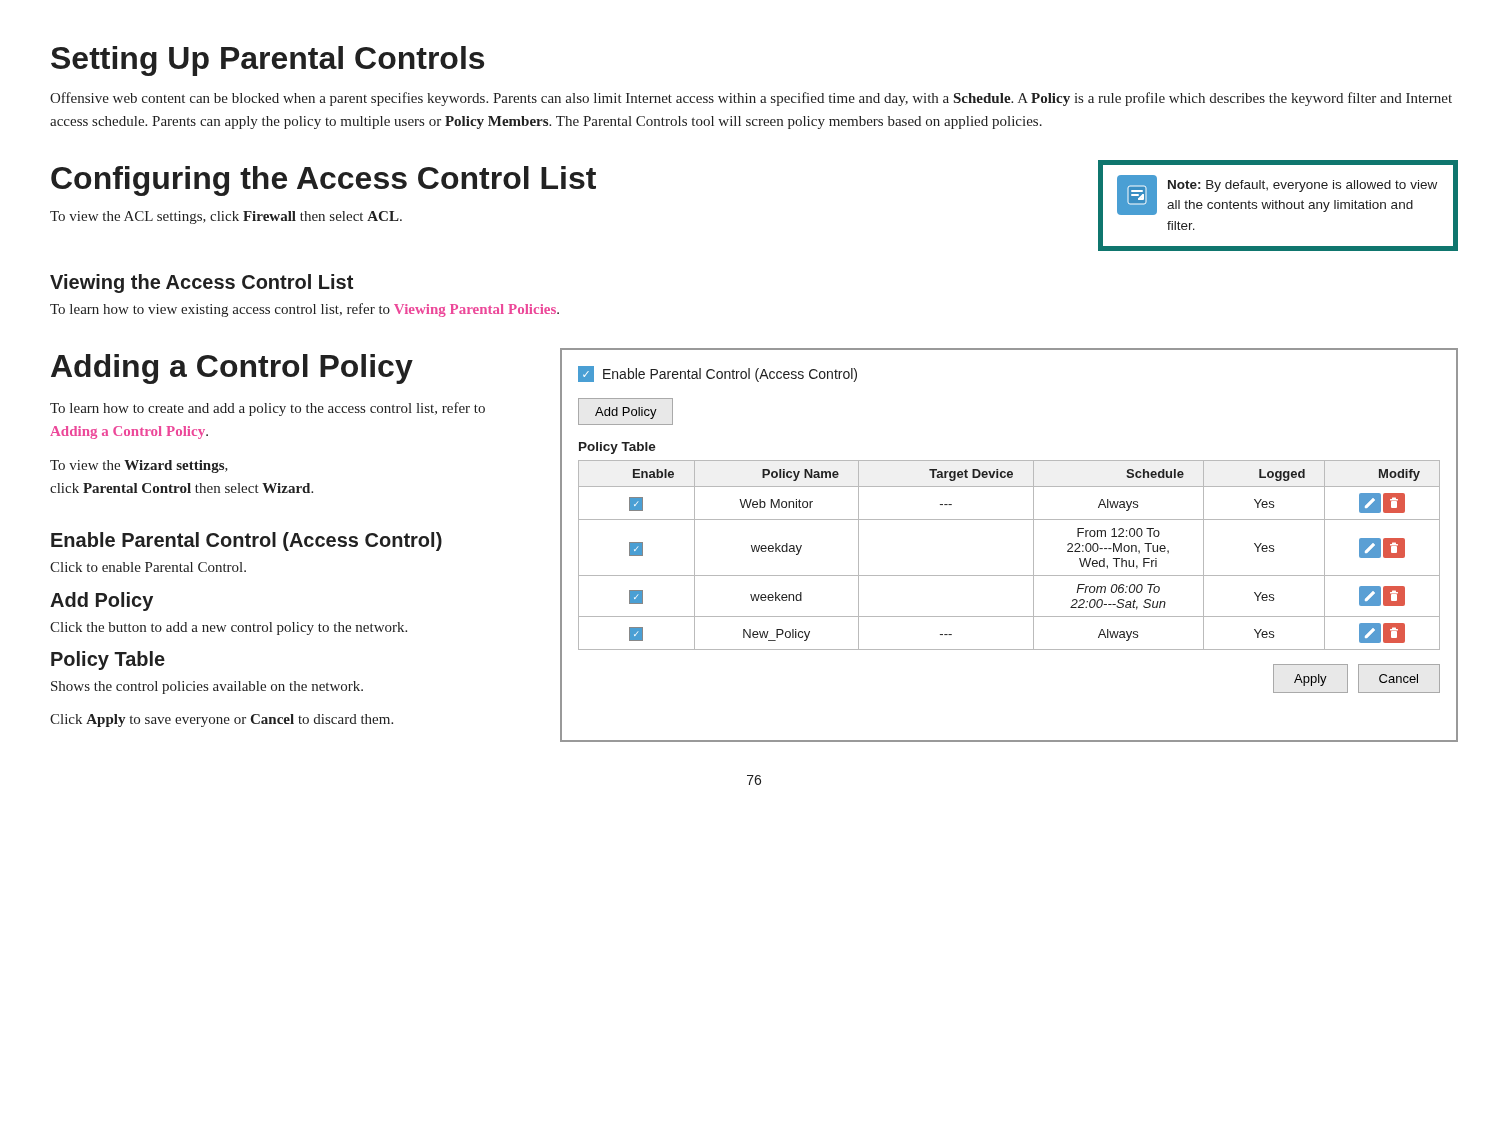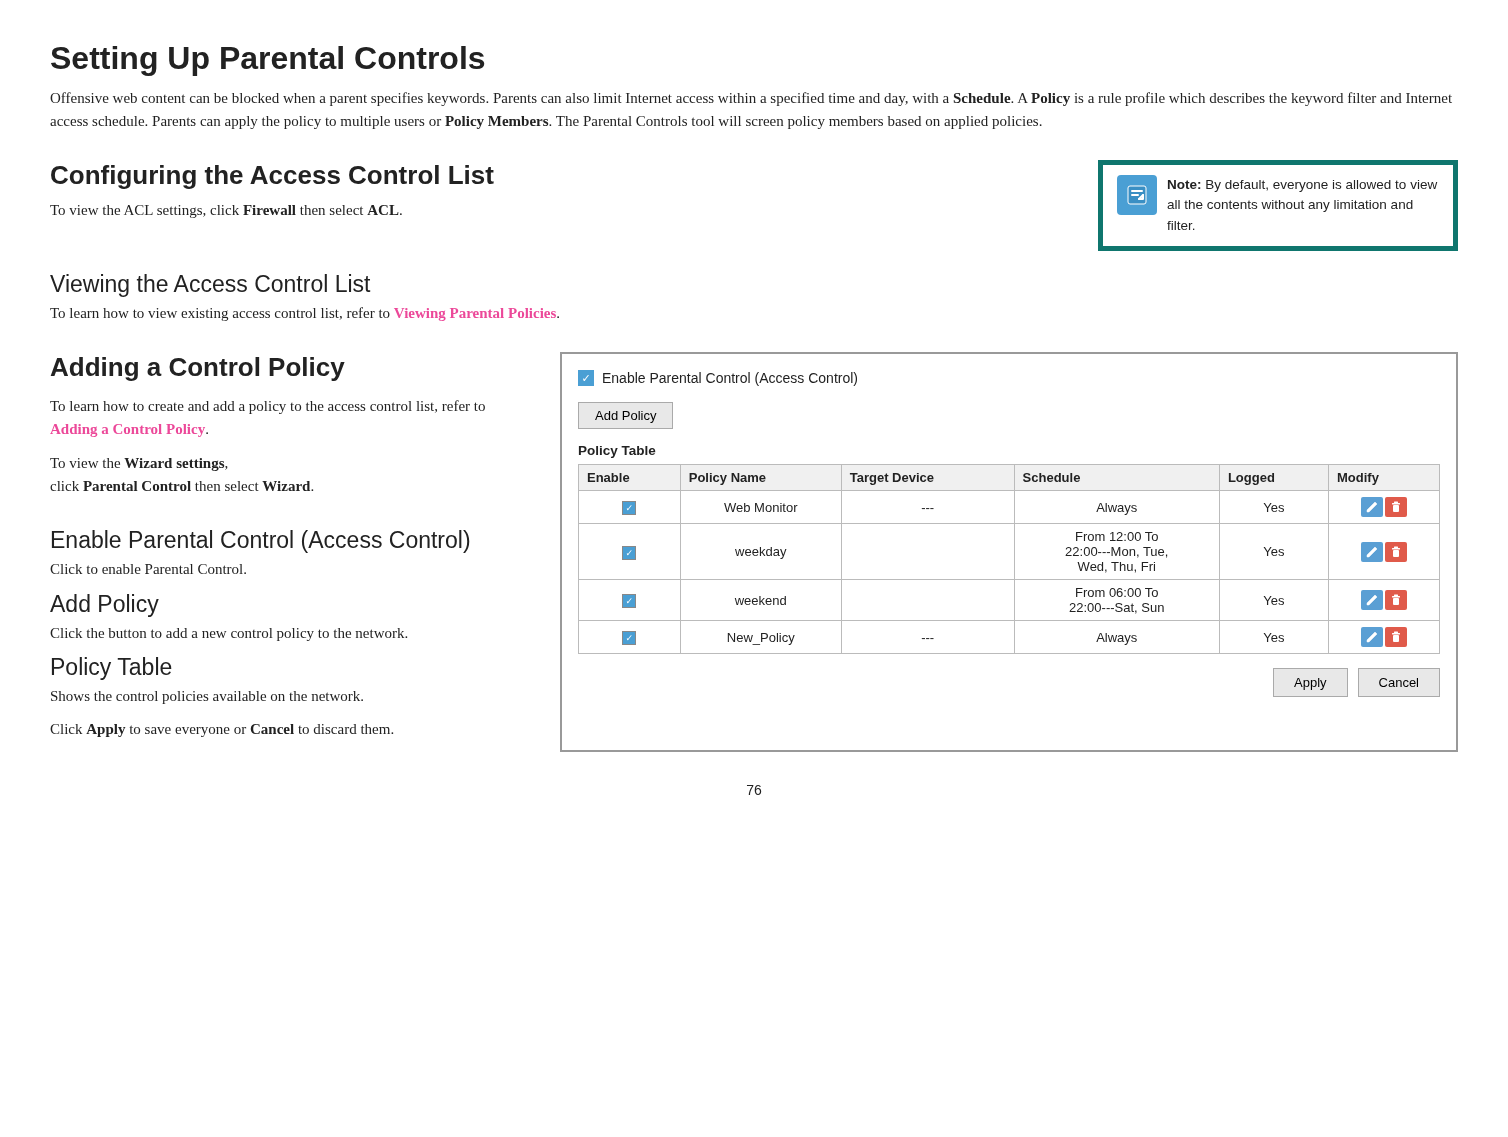--- a/index.html
+++ b/index.html
@@ -10,27 +10,27 @@
       background: #fff;
       padding: 40px 50px;
       max-width: 1508px;
     }
     h1 {
       font-size: 32px;
       font-weight: bold;
       margin-bottom: 10px;
     }
     h2 {
-      font-size: 26px;
+      font-size: 32px;
       font-weight: bold;
       margin-bottom: 8px;
     }
     h3 {
-      font-size: 23px;
-      font-weight: normal;
+      font-size: 20px;
+      font-weight: bold;
       margin-bottom: 4px;
     }
     p {
       line-height: 1.5;
       margin-bottom: 10px;
       font-family: Liberation Serif, serif;
     }
     .bold { font-weight: bold; }
     .bold-link { font-weight: bold; color: #ec4899; text-decoration: none; }
 
@@ -121,23 +121,23 @@
       font-size: 13.5px;
       margin-bottom: 6px;
     }
     table {
       width: 100%;
       border-collapse: collapse;
       font-size: 13px;
     }
     th {
       border: 1px solid #bbb;
-      padding: 5px 8px;
+      padding: 5px 19px;
       background: #f0f0f0;
-      text-align: left;
+      text-align: right;
       font-weight: bold;
     }
     td {
       border: 1px solid #bbb;
       padding: 5px 8px;
       text-align: center;
       vertical-align: middle;
     }
     .row-checkbox {
       width: 14px;
@@ -345,21 +345,21 @@
                     <rect x="3" y="3" width="8" height="1.5" rx="0.5" fill="white"></rect>
                     <rect x="5" y="1.5" width="4" height="1.5" rx="0.5" fill="white"></rect>
                   </svg>
                 </div>
               </button></td>
           </tr>
           <tr>
             <td><div class="row-checkbox">✓</div></td>
             <td>weekend</td>
             <td></td>
-            <td style="white-space: pre-line;">From 06:00 To
+            <td style="white-space: pre-line; font-style: italic;">From 06:00 To
 22:00---Sat, Sun</td>
             <td>Yes</td>
             <td><button class="icon-btn">
                 <div class="edit-icon-box">
                   <svg width="14" height="14" viewBox="0 0 14 14" fill="none">
                     <path d="M2 10L10 2l2 2L4 12H2v-2z" fill="white" stroke="white" stroke-width="0.5"></path>
                   </svg>
                 </div>
               </button><button class="icon-btn">
                 <div class="trash-icon-box">

